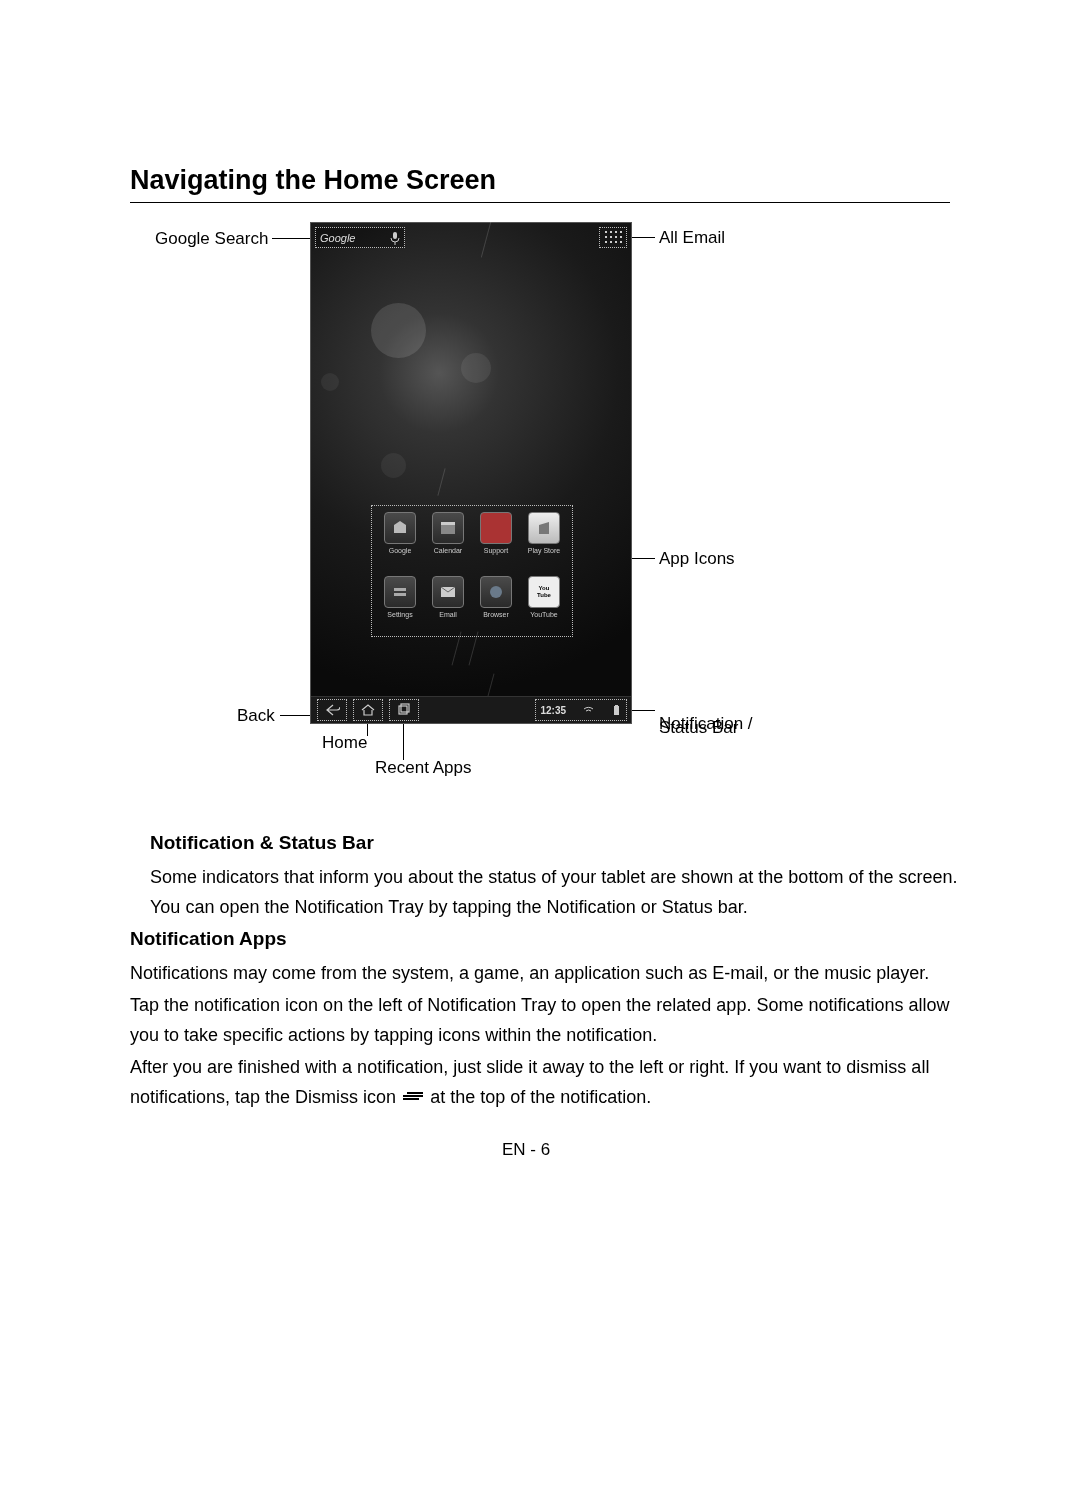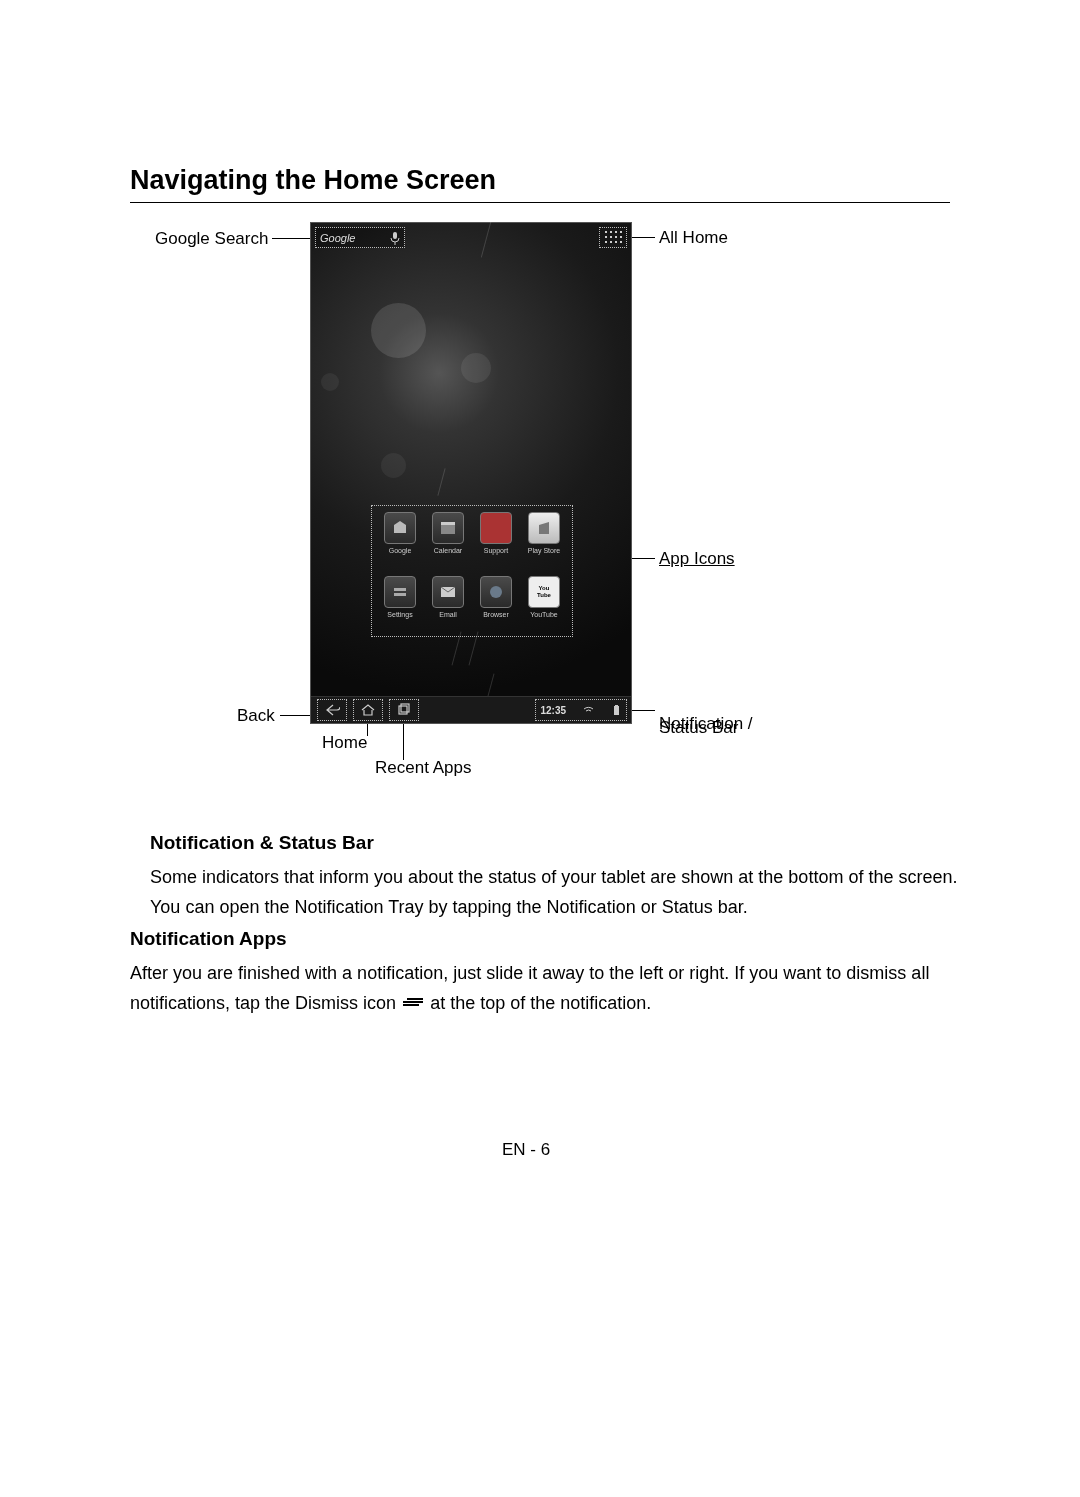--- a/index.html
+++ b/index.html
@@ -112,24 +112,24 @@
 
   <div class="label" style="left:237px; top:706px;">Back</div>
   <div class="line" style="left:280px; top:715px; width:36px;"></div>
 
   <div class="label" style="left:322px; top:733px;">Home</div>
   <div class="vline" style="left:367px; top:720px; height:16px;"></div>
 
   <div class="label" style="left:375px; top:758px;">Recent Apps</div>
   <div class="vline" style="left:403px; top:720px; height:40px;"></div>
 
-  <div class="label" style="left:659px; top:228px;">All Home</div>
+  <div class="label" style="left:659px; top:228px;">All Email</div>
   <div class="line" style="left:625px; top:237px; width:30px;"></div>
 
-  <div class="label" style="left:659px; top:549px;text-decoration:underline;">App Icons</div>
+  <div class="label" style="left:659px; top:549px;">App Icons</div>
   <div class="line" style="left:571px; top:558px; width:84px;"></div>
 
   <div class="label" style="left:659px; top:697px;margin-top:17px;">Notification /</div>
   <div class="label" style="left:659px; top:718px;">Status Bar</div>
   <div class="line" style="left:627px; top:710px; width:28px;"></div>
 
   <div class="tablet">
     <div class="bokeh b1"></div>
       <div class="bokeh b2"></div>
       <div class="bokeh b3"></div>
@@ -269,20 +269,22 @@
     </div>
   </div>
 
   <div class="section" style="top:832px;margin-left:20px;">
     <div class="subhead">Notification &amp; Status Bar</div>
     <div class="bodytext">Some indicators that inform you about the status of your tablet are shown at the bottom of the screen. You can open the Notification Tray by tapping the Notification or Status bar.</div>
   </div>
 
   <div class="section" style="top:928px;">
     <div class="subhead">Notification Apps</div>
+    <div class="bodytext">Notifications may come from the system, a game, an application such as E-mail, or the music player.</div>
+    <div class="bodytext" style="margin-top:2px;">Tap the notification icon on the left of Notification Tray to open the related app. Some notifications allow you to take specific actions by tapping icons within the notification.</div>
     <div class="bodytext" style="margin-top:2px;">
       <span>After you are finished with a notification, just slide it away to the left or right. If you want to dismiss all notifications, tap the Dismiss icon</span>
       <span class="dismiss-icon"><span class="l1"></span><span class="l2"></span><span class="l3"></span></span>
       <span>at the top of the notification.</span>
     </div>
   </div>
 
   <div class="footer">EN - 6</div>
 </div>
 

